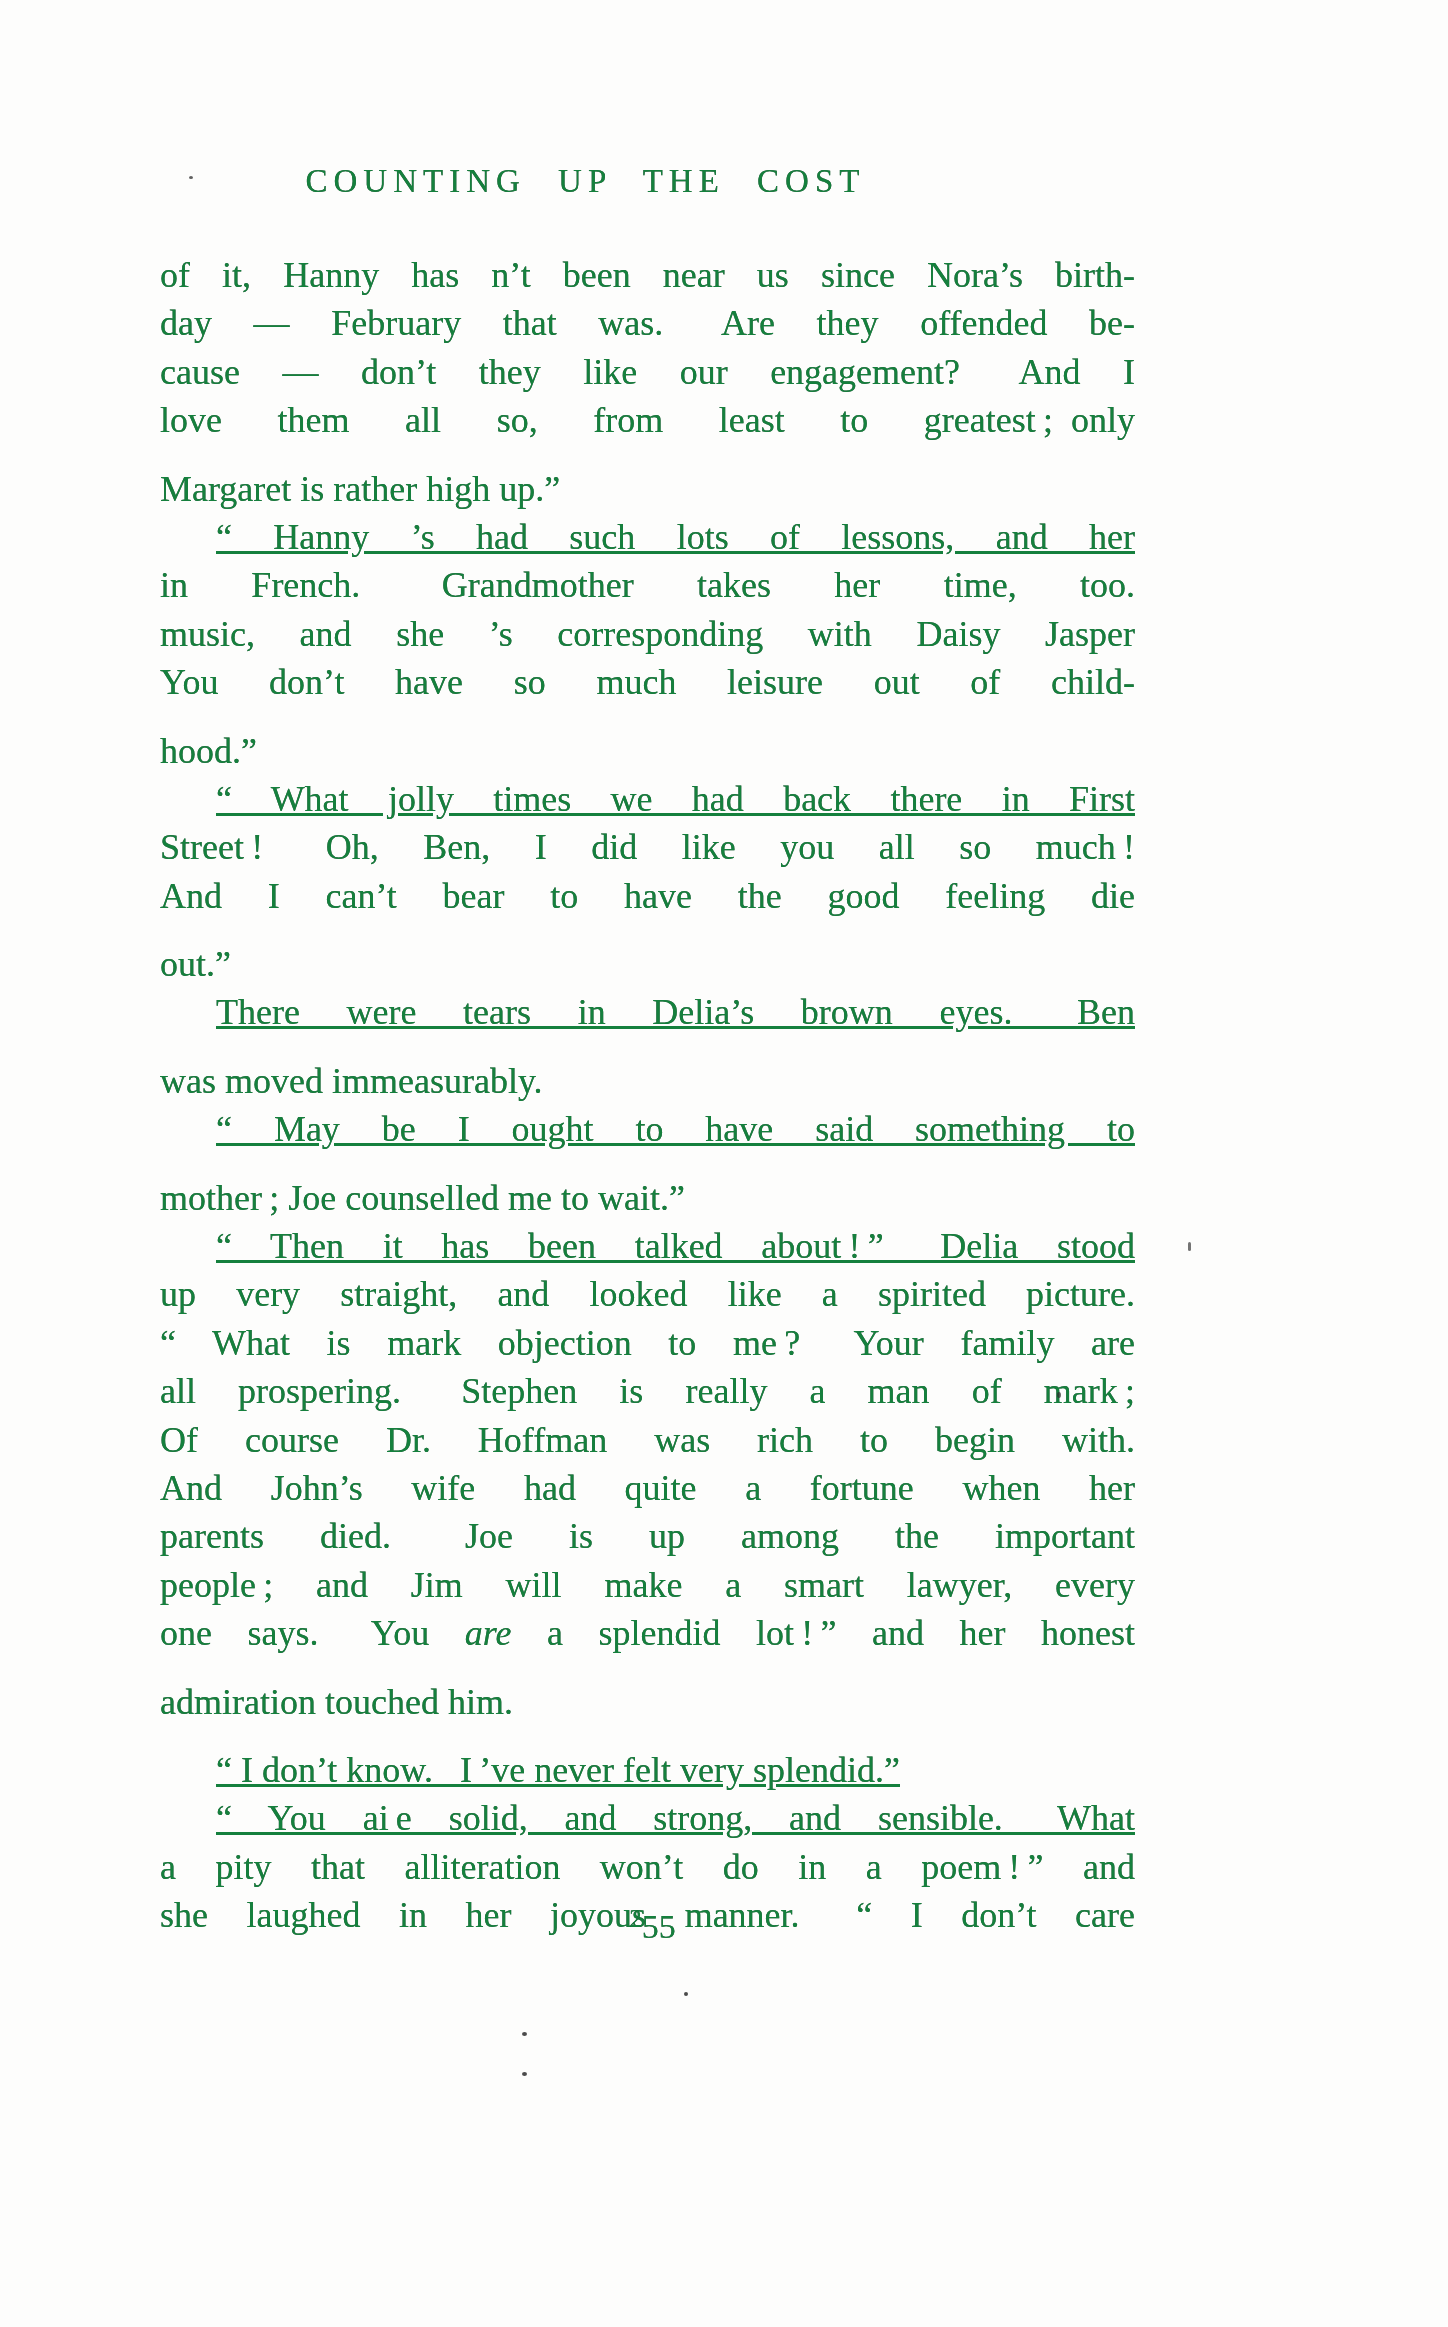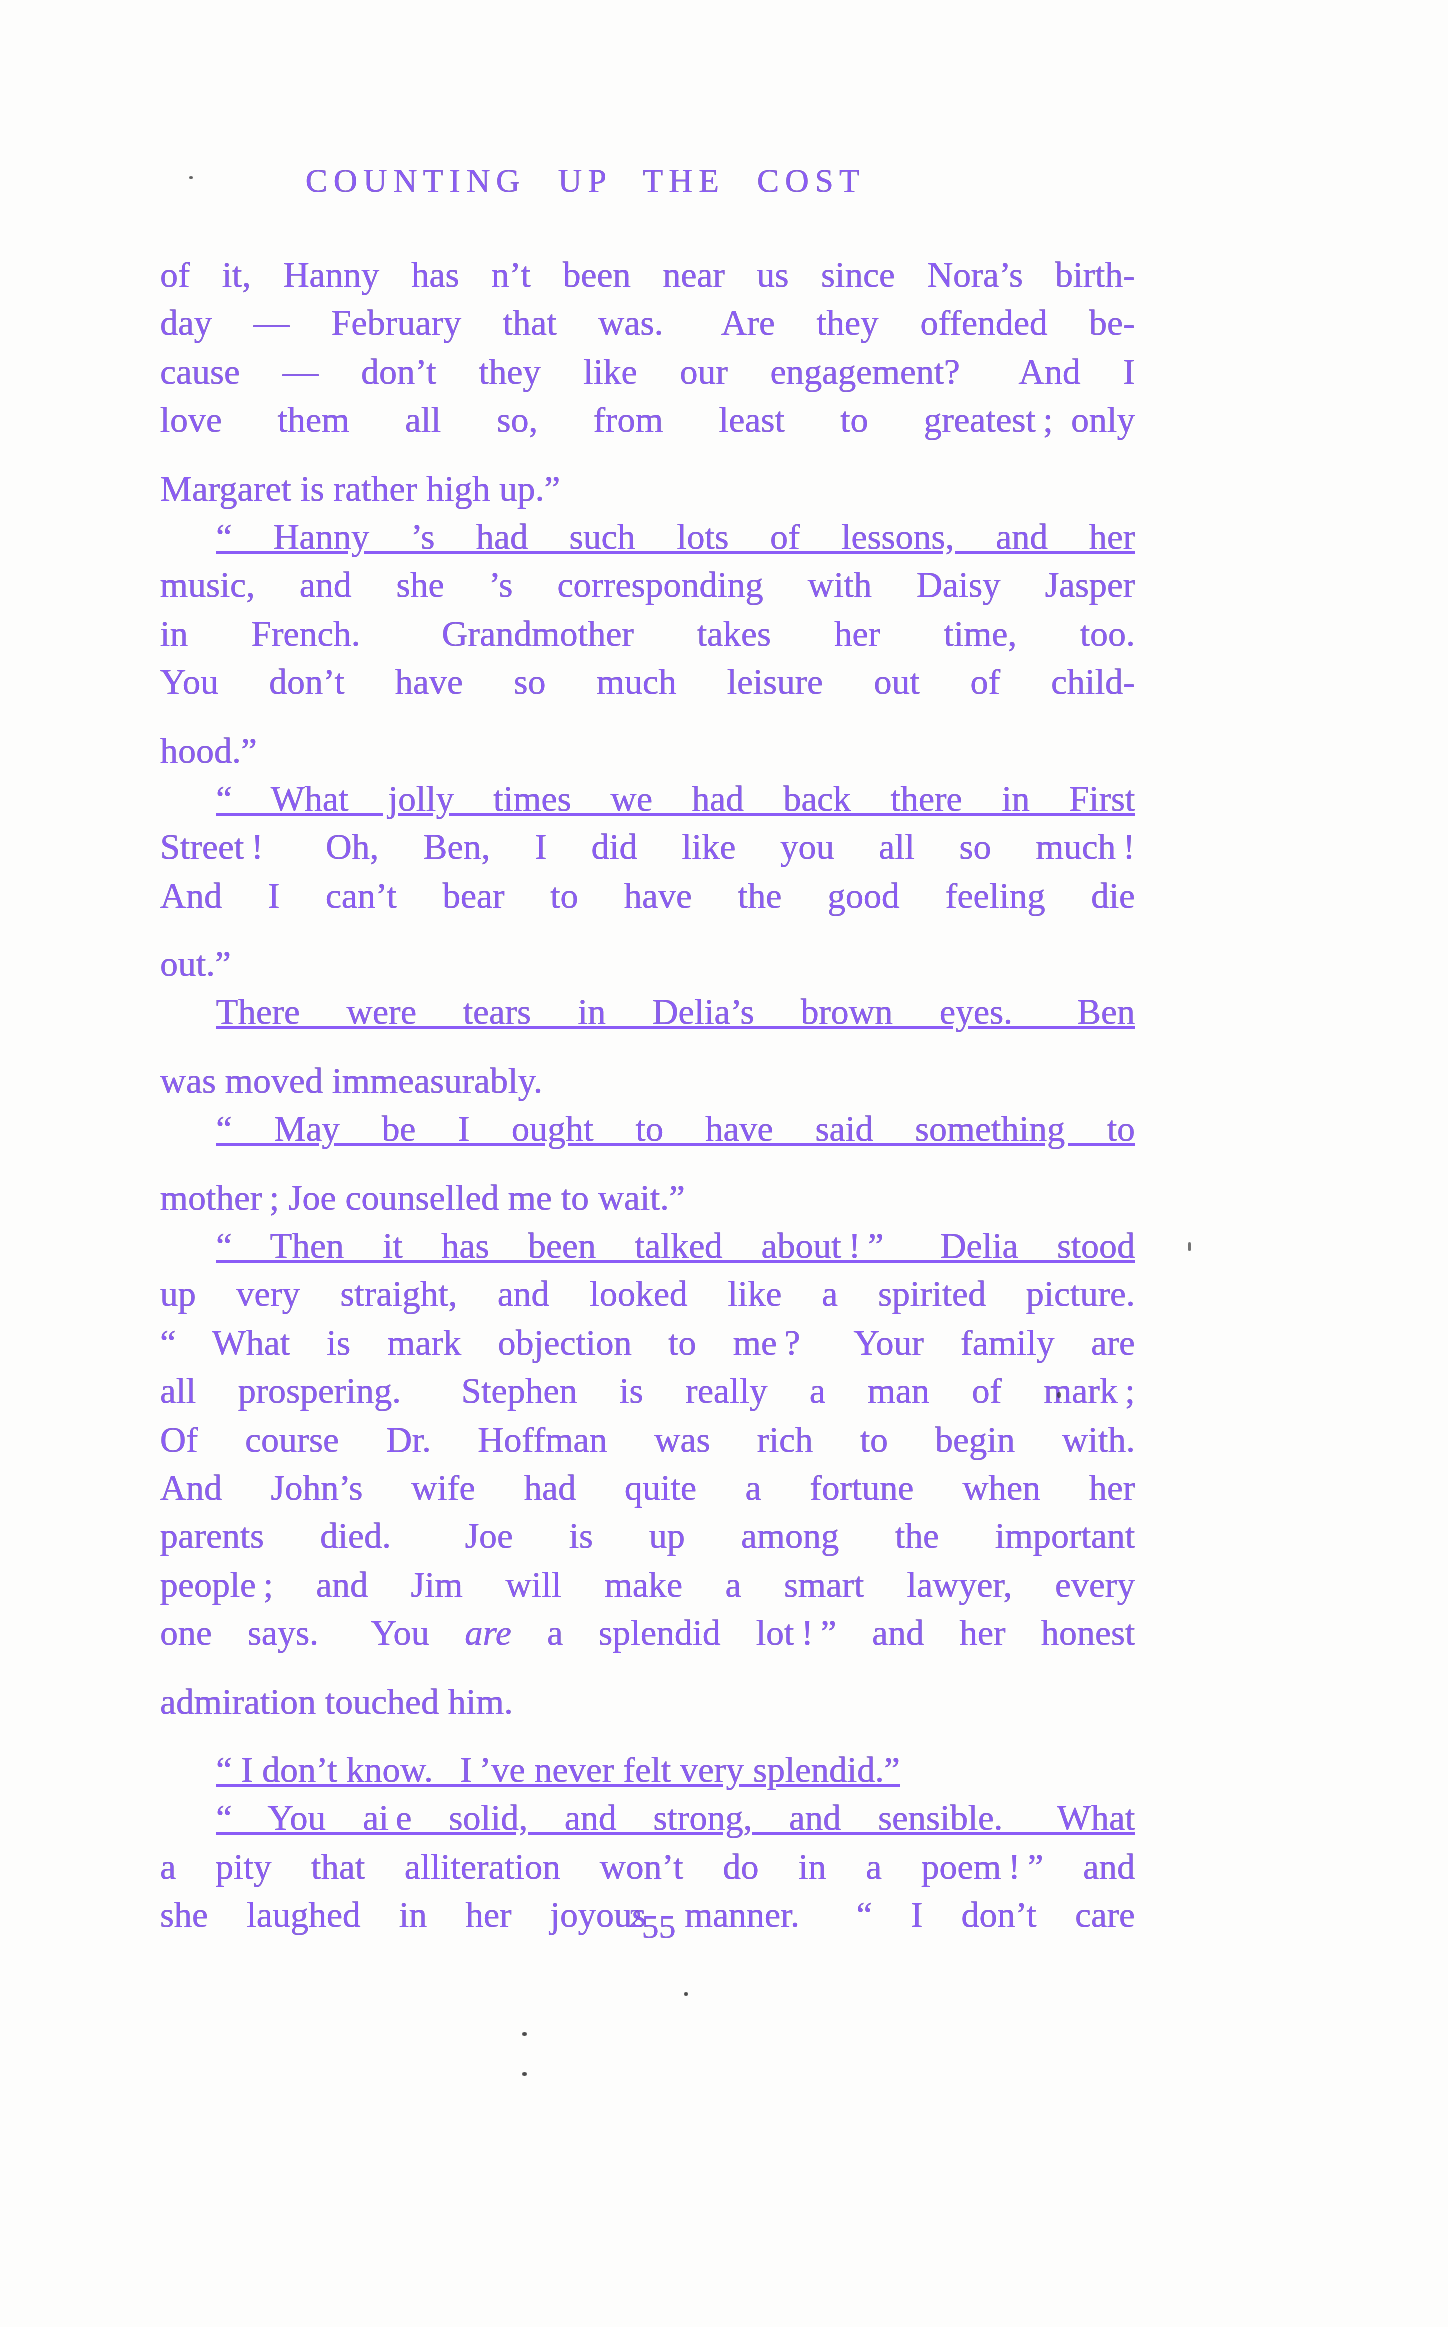--- a/index.html
+++ b/index.html
@@ -3,21 +3,21 @@
 <meta charset="utf-8">
 <title>Book page scan</title>
 <style>
   html,body { margin:0; padding:0; background:#ffffff; }
   .page {
     position:relative;
     width:1448px; height:2327px;
     background:#fdfdfc;
     overflow:hidden;
     font-family:"Liberation Serif", "DejaVu Serif", serif;
-    color:#8b5cf6;
+    color:#15803d;
     -webkit-font-smoothing:antialiased;
   }
   .running-header {
     position:absolute; top:163px; left:160px; width:975px;
     text-align:center;
     font-size:33px; letter-spacing:6px; word-spacing:18px;
     white-space:nowrap;
   }
   .running-header .shift { display:inline-block; transform:translateX(-62px); text-shadow:0 0 0.6px rgba(20,20,20,.75); }
   .text-block {
@@ -57,22 +57,22 @@
     <span class="shift">COUNTING UP THE COST</span>
   </div>
 
   <div class="text-block">
       <div class="line"><span>of it, Hanny has n’t been near us since Nora’s birth-</span></div>
       <div class="line"><span>day — February that was.  Are they offended be-</span></div>
       <div class="line"><span>cause — don’t they like our engagement?  And I</span></div>
       <div class="line"><span>love them all so, from least to greatest ; only</span></div>
       <div class="line last"><span>Margaret is rather high up.”</span></div>
       <div class="line indent"><span>“ Hanny ’s had such lots of lessons, and her</span></div>
+      <div class="line"><span>in French.  Grandmother takes her time, too.</span></div>
       <div class="line"><span>music, and she ’s corresponding with Daisy Jasper</span></div>
-      <div class="line"><span>in French.  Grandmother takes her time, too.</span></div>
       <div class="line"><span>You don’t have so much leisure out of child-</span></div>
       <div class="line last"><span>hood.”</span></div>
       <div class="line indent"><span>“ What jolly times we had back there in First</span></div>
       <div class="line"><span>Street !  Oh, Ben, I did like you all so much !</span></div>
       <div class="line"><span>And I can’t bear to have the good feeling die</span></div>
       <div class="line last"><span>out.”</span></div>
       <div class="line indent"><span>There were tears in Delia’s brown eyes.  Ben</span></div>
       <div class="line last"><span>was moved immeasurably.</span></div>
       <div class="line indent"><span>“ May be I ought to have said something to</span></div>
       <div class="line last"><span>mother ; Joe counselled me to wait.”</span></div>

